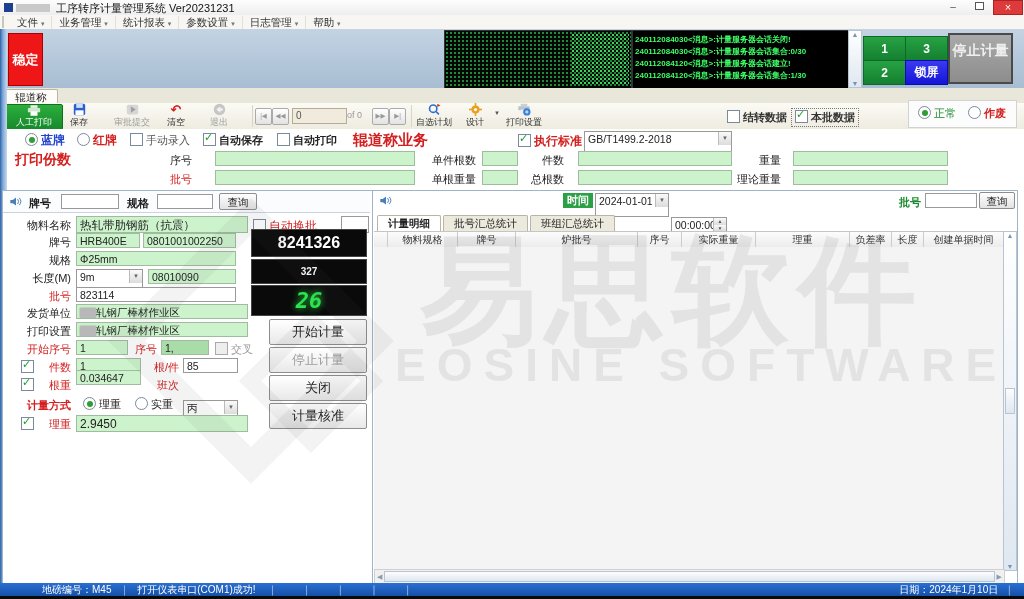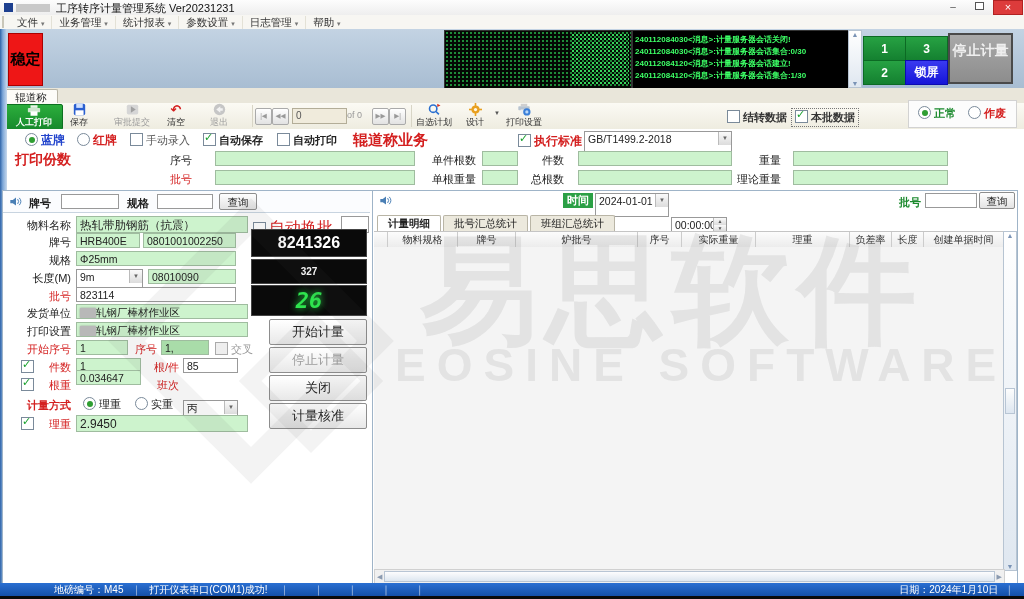--- a/index.html
+++ b/index.html
@@ -8,21 +8,21 @@
   .ab{position:absolute}
   .tt{white-space:nowrap;overflow:hidden}
   
   .titlebar{left:0;top:0;width:1024px;height:15px;background:linear-gradient(#fdfdfd,#eee);border-bottom:1px solid #d8d8d8}
   .menubar{left:0;top:15px;width:1024px;height:14px;background:#f7f6f2;border-bottom:1px solid #e0ded4;display:flex;align-items:center}
   .menu-item{padding:0 7px;font-size:10.5px;color:#333;border-right:1px solid #e3e1d6;height:13px;line-height:13px;cursor:default}
   .menu-item .car{font-size:7px;color:#777}
   .winbtn{width:26px;height:12px;text-align:center;line-height:11px;font-size:10px;color:#555}
   
   .dispwrap{left:0;top:29px;width:1024px;height:59px;background:linear-gradient(#c3d3e3,#a8bdd2)}
-  .stable{left:8px;top:4px;width:33px;height:51px;background:#ee1616;color:#000000;font-size:15px;font-weight:bold;display:flex;align-items:center;justify-content:center;border:1px solid #a00}
+  .stable{left:8px;top:4px;width:33px;height:51px;background:#ee1616;color:#ffffff;font-size:13px;font-weight:bold;display:flex;align-items:center;justify-content:center;border:1px solid #a00}
   .led{left:43px;top:1px;width:399px;height:57px;background:#000;border:1px solid #333}
   .seg{font-family:"DejaVu Sans Mono",monospace;font-weight:bold;font-style:italic;color:#2ee44e;text-shadow:0 0 7px rgba(40,255,80,.85)}
   .matrix{left:444px;top:1px;width:186px;height:57px;background-color:#040804;background-image:radial-gradient(circle,#1e8a38 .9px,transparent 1.1px);background-size:4px 4px;border:1px solid #333}
   .matrix .hot{position:absolute;right:2px;top:2px;width:58px;height:53px;background-image:radial-gradient(circle,#37d85d 1px,transparent 1.2px);background-size:4px 4px}
   .log{left:632px;top:1px;width:214px;height:57px;background:#000;border:1px solid #333;color:#3dff66;font-size:8px;line-height:12px;padding:3px 2px;font-weight:bold}
   .vscr{background:linear-gradient(#fff,#dfe7f0);border:1px solid #b7c4d2;display:flex;flex-direction:column;justify-content:space-between;align-items:center;color:#7a93b5;font-size:7px}
   .qbtn{width:41px;height:23px;background:linear-gradient(#27a243,#148030);color:#fff;font-weight:bold;font-size:12px;display:flex;align-items:center;justify-content:center;border:1px solid #0c6a24}
   .qlock{background:linear-gradient(#3a3af0,#1515d8);border-color:#0b0bb0}
   .stopbtn{left:948px;top:4px;width:65px;height:51px;background:linear-gradient(#a9a9a9,#8d8d8d);border:2px solid #4a4a4a;color:#efefef;font-size:14px;font-weight:bold;text-align:center;line-height:17px;padding-top:7px;box-sizing:border-box}
   
@@ -121,21 +121,21 @@
     <div class="ab qbtn qlock" style="left:905px;top:31px">锁屏</div>
     <div class="ab stopbtn">停止计量</div>
   </div>
 
   <div class="ab tabstrip">
     <div class="ab mtab">辊道称</div>
   </div>
 
   <div class="ab toolbar"></div>
   <div class="ab" style="left:5px;top:104px;width:56px;height:24px;background:linear-gradient(#2cae3c,#168a2c);border:1px solid #0d7020;border-radius:2px">
-    <div class="tbtn" style="color:#fff;font-weight:bold">
+    <div class="tbtn" style="color:#fff;font-weight:normal">
       <span class="ic">
           <svg width="14" height="11" viewBox="0 0 16 12">
             <rect x="4" y="0" width="8" height="3" fill="#e8f4e8"></rect>
             <rect x="1" y="3" width="14" height="5" rx="1" fill="#cfe6cf"></rect>
             <rect x="4" y="7" width="8" height="5" fill="#fff"></rect>
           </svg>
         </span>
       <span>人工打印</span>
     </div>
   </div>
@@ -211,21 +211,21 @@
           <rect x="4" y="8" width="8" height="5" fill="#eee"></rect>
           <circle cx="11.5" cy="11" r="4.5" fill="#3a7fd8"></circle>
           <circle cx="11.5" cy="11" r="2" fill="#bcd8f8"></circle>
         </svg>
       </span>
     <span>打印设置</span>
   </div>
   <div class="ab" style="left:727px;top:110px"><span class="cb"></span> <span style="font-weight:bold;color:#333">结转数据</span></div>
   <div class="ab" style="left:791px;top:108px;border:1px dotted #777;padding:1px 3px"><span class="cb on"></span> <span style="font-weight:bold;color:#333">本批数据</span></div>
   <div class="ab rgroup"></div>
-  <div class="ab" style="left:918px;top:106px"><span class="rd on"></span> <span style="color:#1c8a2e;font-weight:bold">正常</span></div>
+  <div class="ab" style="left:918px;top:106px"><span class="rd on"></span> <span style="color:#1c8a2e;font-weight:normal">正常</span></div>
   <div class="ab" style="left:968px;top:106px"><span class="rd"></span> <span style="color:#d42020;font-weight:bold">作废</span></div>
 
   <div class="ab formbg"></div>
   <div class="ab leftedge"></div>
 
   <div class="ab" style="left:25px;top:132px"><span class="rd on"></span> <span class="blbl" style="font-weight:bold;font-size:12px">蓝牌</span></div>
   <div class="ab" style="left:77px;top:132px"><span class="rd"></span> <span class="rlbl" style="font-weight:bold;font-size:12px">红牌</span></div>
   <div class="ab" style="left:130px;top:133px;color:#555"><span class="cb"></span> <span>手动录入</span></div>
   <div class="ab" style="left:203px;top:133px"><span class="cb on"></span> <span style="font-weight:bold">自动保存</span></div>
   <div class="ab" style="left:277px;top:133px"><span class="cb"></span> <span style="font-weight:bold">自动打印</span></div>
@@ -261,21 +261,21 @@
           <path d="M10 5 q2.5 3 0 6 M12 3.5 q4 4.5 0 9" stroke="#4a7fb5" fill="none" stroke-width="1.2"></path>
         </svg></span>
     <div class="ab" style="left:26px;top:5px;font-weight:bold">牌号</div>
     <div class="ab inw" style="left:58px;top:3px;width:58px"></div>
     <div class="ab" style="left:124px;top:5px;font-weight:bold">规格</div>
     <div class="ab inw" style="left:154px;top:3px;width:56px"></div>
     <div class="ab btn" style="left:216px;top:2px;width:38px;height:17px;line-height:16px;font-size:10.5px">查询</div>
 
     <div class="ab lablft" style="left:0px;top:27px;width:68px">物料名称</div>
     <div class="ab in" style="left:73px;top:25px;width:172px;height:17px;line-height:17px;font-size:11.5px">热轧带肋钢筋（抗震）</div>
-    <div class="ab" style="left:250px;top:27px"><span class="cb"></span> <span class="rlbl" style="font-size:16px">自动换批</span></div>
+    <div class="ab" style="left:250px;top:27px"><span class="cb"></span> <span class="rlbl" style="font-size:12px">自动换批</span></div>
     <div class="ab inw" style="left:338px;top:25px;width:28px;height:17px"></div>
 
     <div class="ab lablft" style="left:0px;top:44px;width:68px">牌号</div>
     <div class="ab in" style="left:73px;top:42px;width:64px">HRB400E</div>
     <div class="ab in" style="left:140px;top:42px;width:93px">0801001002250</div>
 
     <div class="ab lablft" style="left:0px;top:62px;width:68px">规格</div>
     <div class="ab in" style="left:73px;top:60px;width:160px">Φ25mm</div>
 
     <div class="ab lablft" style="left:0px;top:80px;width:68px">长度(M)</div>
@@ -375,21 +375,21 @@
         <span style="padding-right:2px">▶</span>
       </div>
   </div>
 
   <div class="ab wmd" style="left:150px;top:240px;width:150px;height:150px"></div>
   <div class="ab wmd" style="left:260px;top:330px;width:70px;height:70px;border-width:16px"></div>
   <div class="ab wm tt" style="left:420px;top:212px;font-size:118px;letter-spacing:8px">易思软件</div>
   <div class="ab wm tt" style="left:395px;top:338px;font-size:46px;letter-spacing:11px">EOSINE SOFTWARE</div>
 
   <div class="ab statusbar">
-    <span style="margin-left:54px">地磅编号：M45</span>
+    <span style="margin-left:42px">地磅编号：M45</span>
     <span style="margin:0 8px;opacity:.7">｜</span>
     <span>打开仪表串口(COM1)成功!</span>
     <span style="margin:0 12px;opacity:.7">｜</span>
     <span style="margin:0 12px;opacity:.7">｜</span>
     <span style="margin:0 12px;opacity:.7">｜</span>
     <span style="margin:0 12px;opacity:.7">｜</span>
     <span style="margin:0 12px;opacity:.7">｜</span>
     <span style="margin-left:auto;margin-right:6px">日期：2024年1月10日</span>
     <span style="margin-right:10px;opacity:.7">｜</span>
   </div>

